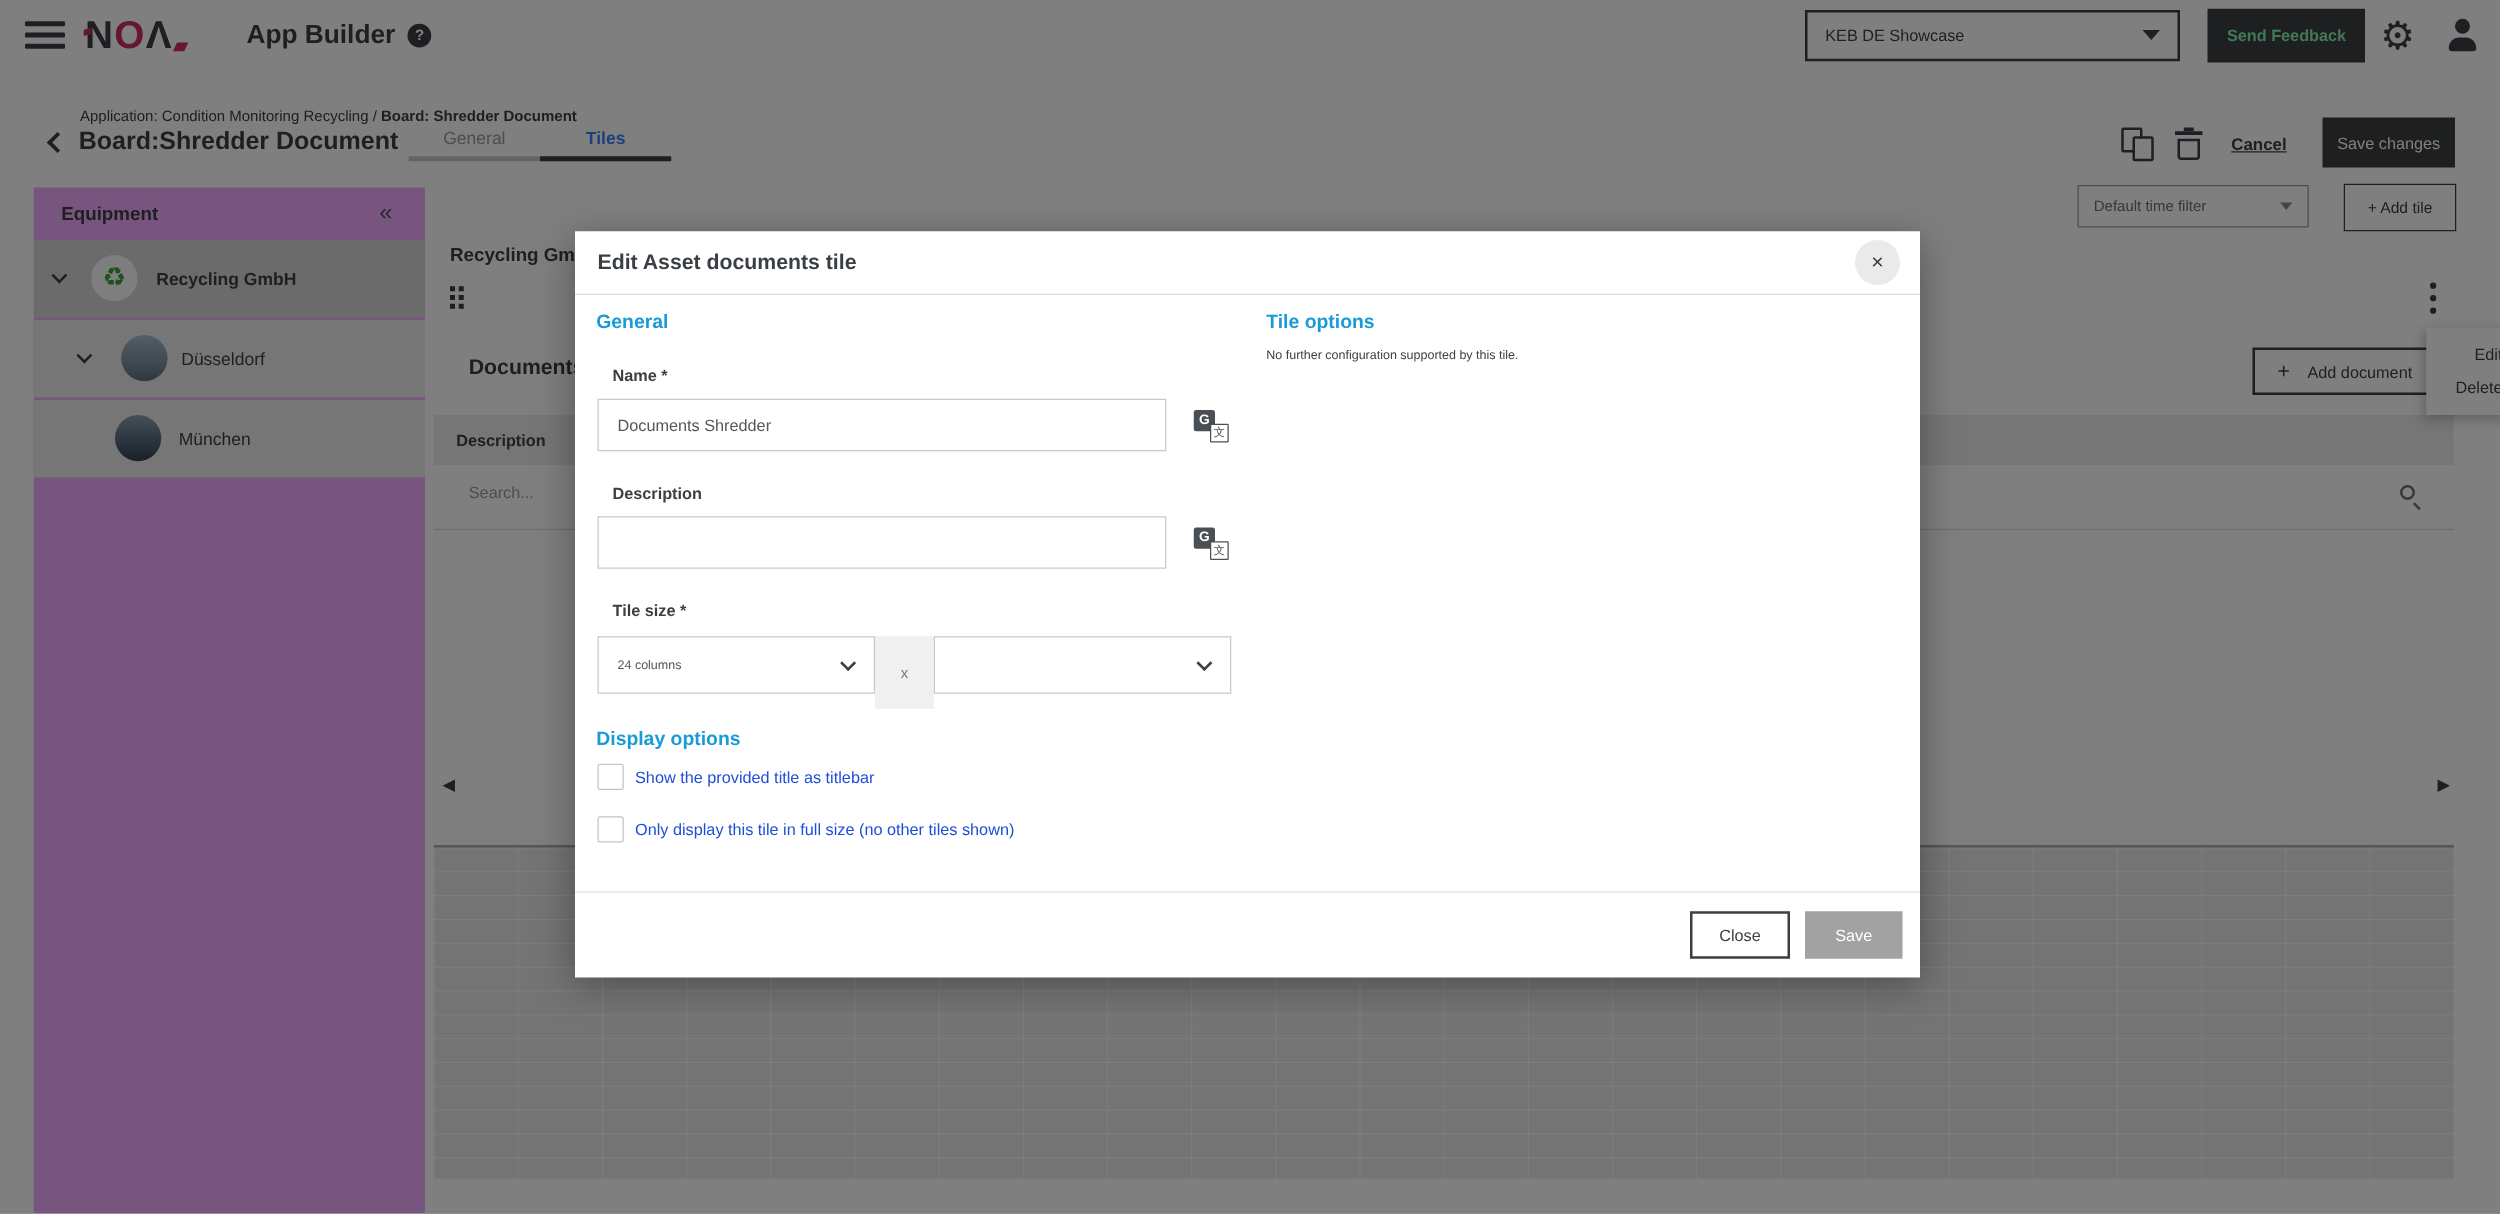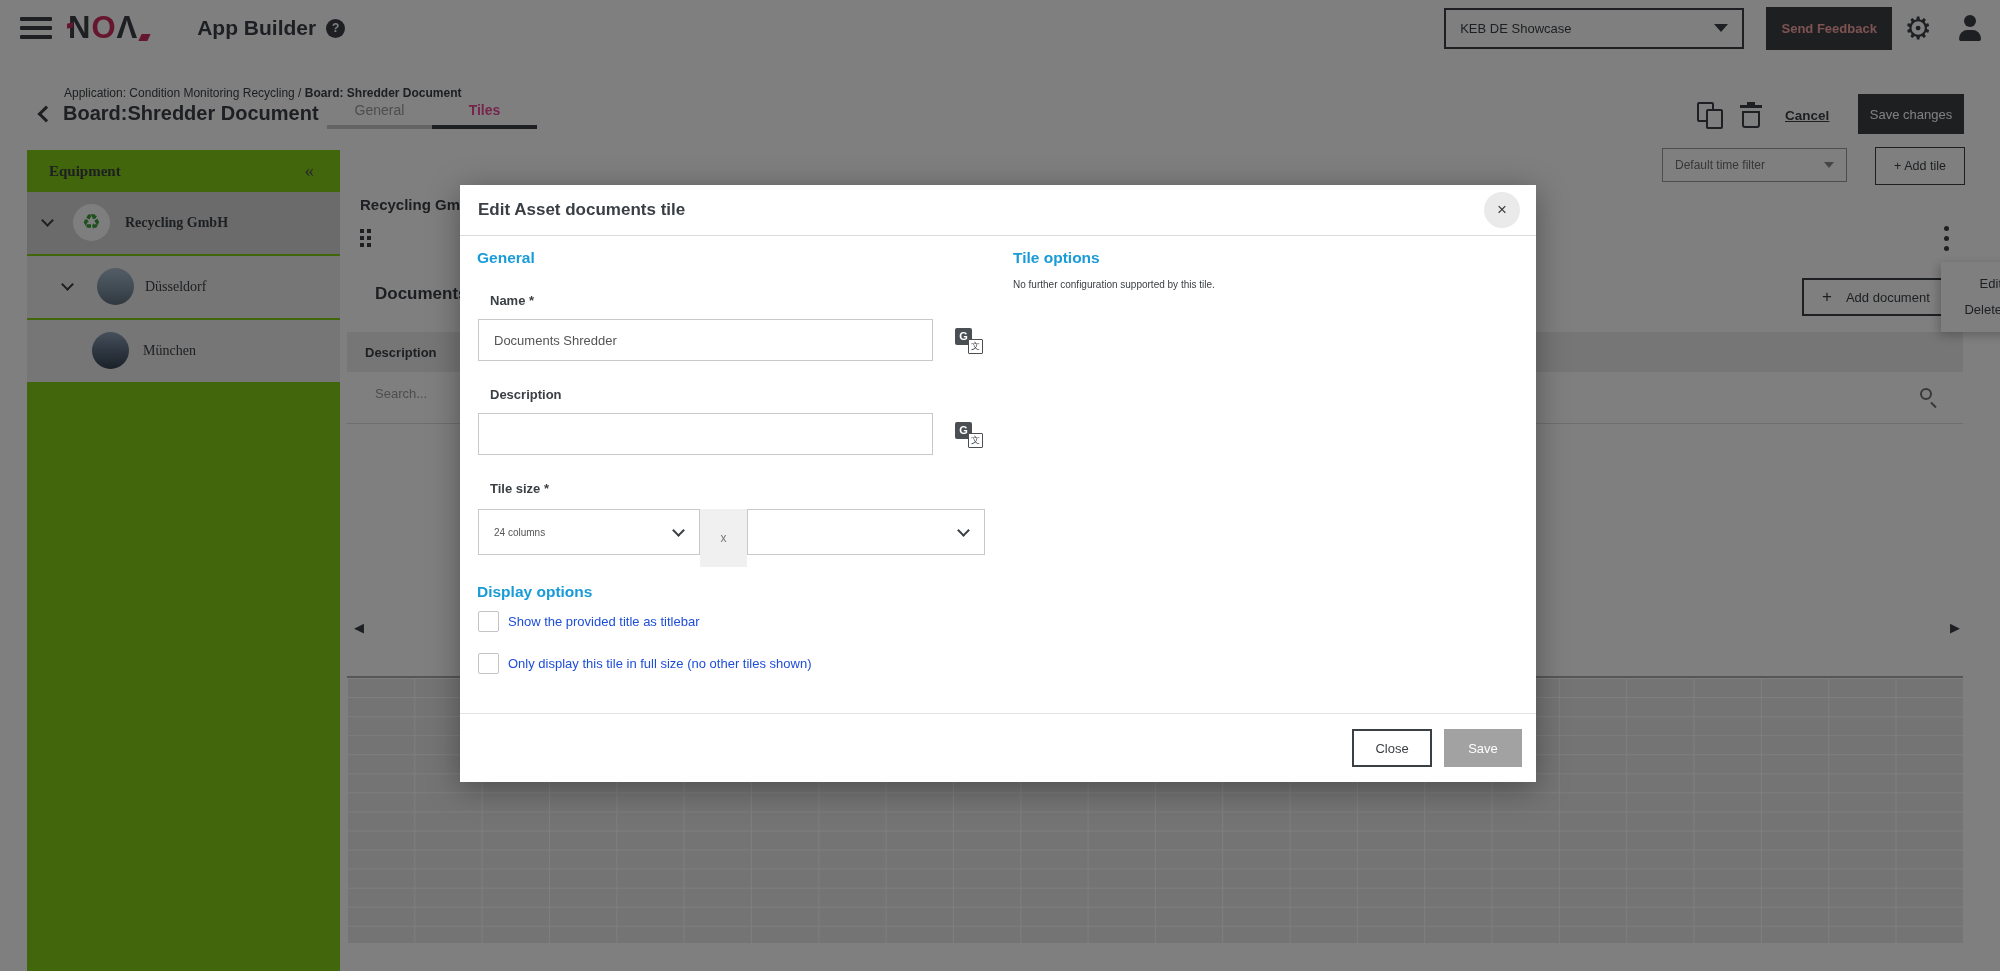--- a/index.html
+++ b/index.html
@@ -16,54 +16,54 @@
   .logo .ln .nick { position:absolute; left:-1px; top:13px; width:6px; height:5px; background:#cf2c5f; transform:skewY(-15deg); }
   .logo .lo { color:#cf2c5f; margin-left:1px; }
   .logo .la { color:#3a3f44; margin-left:1px; }
   .logo .tick { width:9px; height:7px; background:#cf2c5f; transform:skewX(-25deg); margin:18px 0 0 3px; }
   .app-title { margin-left:48px; font-size:21px; font-weight:700; color:#3a3f44; }
   .help-circle { margin-left:10px; width:19px; height:19px; border-radius:50%; background:#3a3f44; color:#fff; font-size:12px; font-weight:700; display:flex; align-items:center; justify-content:center; }
   .tb-spacer { flex:1; }
   .workspace-select { width:300px; height:41px; border:2px solid #3a3f44; background:#fff; display:flex; align-items:center; margin-right:22px; cursor:pointer; }
   .workspace-select .val { margin-left:14px; font-size:13px; color:#3a3f44; flex:1; }
   .tri-down { width:0; height:0; border-left:7px solid transparent; border-right:7px solid transparent; border-top:8px solid #3a3f44; margin-right:14px; }
-  .send-feedback { width:126px; height:43px; background:#3a3f42; color:#fca5a5; font-size:13px; font-weight:700; border:none; display:flex; align-items:center; justify-content:center; cursor:pointer; }
+  .send-feedback { width:126px; height:43px; background:#3a3f42; color:#86efac; font-size:13px; font-weight:700; border:none; display:flex; align-items:center; justify-content:center; cursor:pointer; }
   .gear { margin-left:12px; font-size:31px; color:#3a3f44; line-height:1; cursor:pointer; }
   .person { margin-left:26px; margin-right:18px; width:24px; height:26px; position:relative; cursor:pointer; }
   .person .head { position:absolute; top:0; left:6px; width:12px; height:12px; border-radius:50%; background:#3a3f44; }
   .person .body { position:absolute; bottom:0; left:1px; width:22px; height:11px; border-radius:10px 10px 3px 3px; background:#3a3f44; }
 
   
   .toolbar { position:absolute; left:0; top:56px; width:2000px; height:91px; background:#fff; }
   .back-chev { position:absolute; left:40px; top:52px; width:12px; height:12px; border-left:3px solid #3a3f44; border-bottom:3px solid #3a3f44; transform:rotate(45deg); cursor:pointer; }
   .breadcrumb { position:absolute; left:64px; top:30px; font-size:12px; color:#3a3f44; }
   .breadcrumb b { font-weight:700; }
   .page-title { position:absolute; left:63px; top:46px; font-size:20px; font-weight:700; color:#3a3f44; }
   .tabs { position:absolute; left:327px; top:46px; display:flex; }
   .tab { width:105px; text-align:center; font-size:14px; padding-bottom:7px; cursor:pointer; }
   .tab.inactive { color:#9a9a9a; border-bottom:4px solid #c9c9c9; }
-  .tab.active { color:#ec4899; font-weight:700; border-bottom:4px solid #3a3f44; }
+  .tab.active { color:#3b82f6; font-weight:700; border-bottom:4px solid #3a3f44; }
   .icon-copy { position:absolute; left:1697px; top:46px; width:26px; height:27px; cursor:pointer; }
   .icon-copy .back { position:absolute; left:0; top:0; width:17px; height:20px; border:2.5px solid #3a3f44; border-radius:2px; }
   .icon-copy .front { position:absolute; right:0; bottom:0; width:17px; height:20px; border:2.5px solid #3a3f44; border-radius:2px; background:#fff; }
   .icon-trash { position:absolute; left:1740px; top:46px; width:22px; height:27px; cursor:pointer; }
   .icon-trash .handle { position:absolute; top:0; left:7px; width:8px; height:3px; background:#3a3f44; }
   .icon-trash .lid { position:absolute; top:3px; left:0; width:22px; height:3px; background:#3a3f44; }
   .icon-trash .bin { position:absolute; top:9px; left:2px; width:18px; height:17px; border:2.5px solid #3a3f44; border-radius:0 0 3px 3px; }
   .cancel-link { position:absolute; left:1785px; top:52px; font-size:13.5px; font-weight:600; color:#3a3f44; text-decoration:underline; cursor:pointer; }
   .save-changes { position:absolute; left:1858px; top:38px; width:106px; height:40px; background:#3a3f42; color:#fff; font-size:13px; border:none; cursor:pointer; }
 
   
   .time-filter { position:absolute; left:1662px; top:148px; width:185px; height:34px; border:1px solid #9b9b9b; background:#fff; display:flex; align-items:center; cursor:pointer; }
   .time-filter .val { margin-left:12px; font-size:12px; color:#6e6e6e; flex:1; }
   .tri-small { width:0; height:0; border-left:5px solid transparent; border-right:5px solid transparent; border-top:6px solid #8a8a8a; margin-right:12px; }
   .add-tile { position:absolute; left:1875px; top:147px; width:90px; height:38px; background:#fff; border:1.5px solid #3a3f44; color:#3a3f44; font-size:12.5px; display:flex; align-items:center; justify-content:center; cursor:pointer; }
 
   
-  .sidebar { position:absolute; left:27px; top:150px; width:313px; height:821px; background:#84cc16;font-family:Liberation Serif, serif; }
+  .sidebar { position:absolute; left:27px; top:150px; width:313px; height:821px; background:#f0abfc; }
   .sb-header { height:42px; display:flex; align-items:center; }
   .sb-title { margin-left:22px; font-size:15px; font-weight:700; color:#3a3f44; flex:1; }
   .sb-collapse { margin-right:26px; font-size:19px; color:#4f5459; cursor:pointer; }
   .sb-row { position:relative; height:62px; margin-bottom:2px; background:#ececec; cursor:pointer; }
   .sb-row.selected { background:#d6d6d6; }
   .chev-down { position:absolute; width:9px; height:9px; border-right:2.5px solid #3a3f44; border-bottom:2.5px solid #3a3f44; transform:rotate(45deg); top:24px; }
   .avatar { position:absolute; top:12px; width:37px; height:37px; border-radius:50%; overflow:hidden; display:flex; align-items:center; justify-content:center; }
   .avatar.recycle { background:#fdfdfd; color:#3aa03a; font-size:21px; }
   .avatar.dusseldorf { background:linear-gradient(180deg,#a9bccb 0%,#8096a8 55%,#62707d 100%); }
   .avatar.shredder { background:linear-gradient(135deg,#c3ccd3 0%,#8fa3b5 45%,#4e6a86 100%); }

